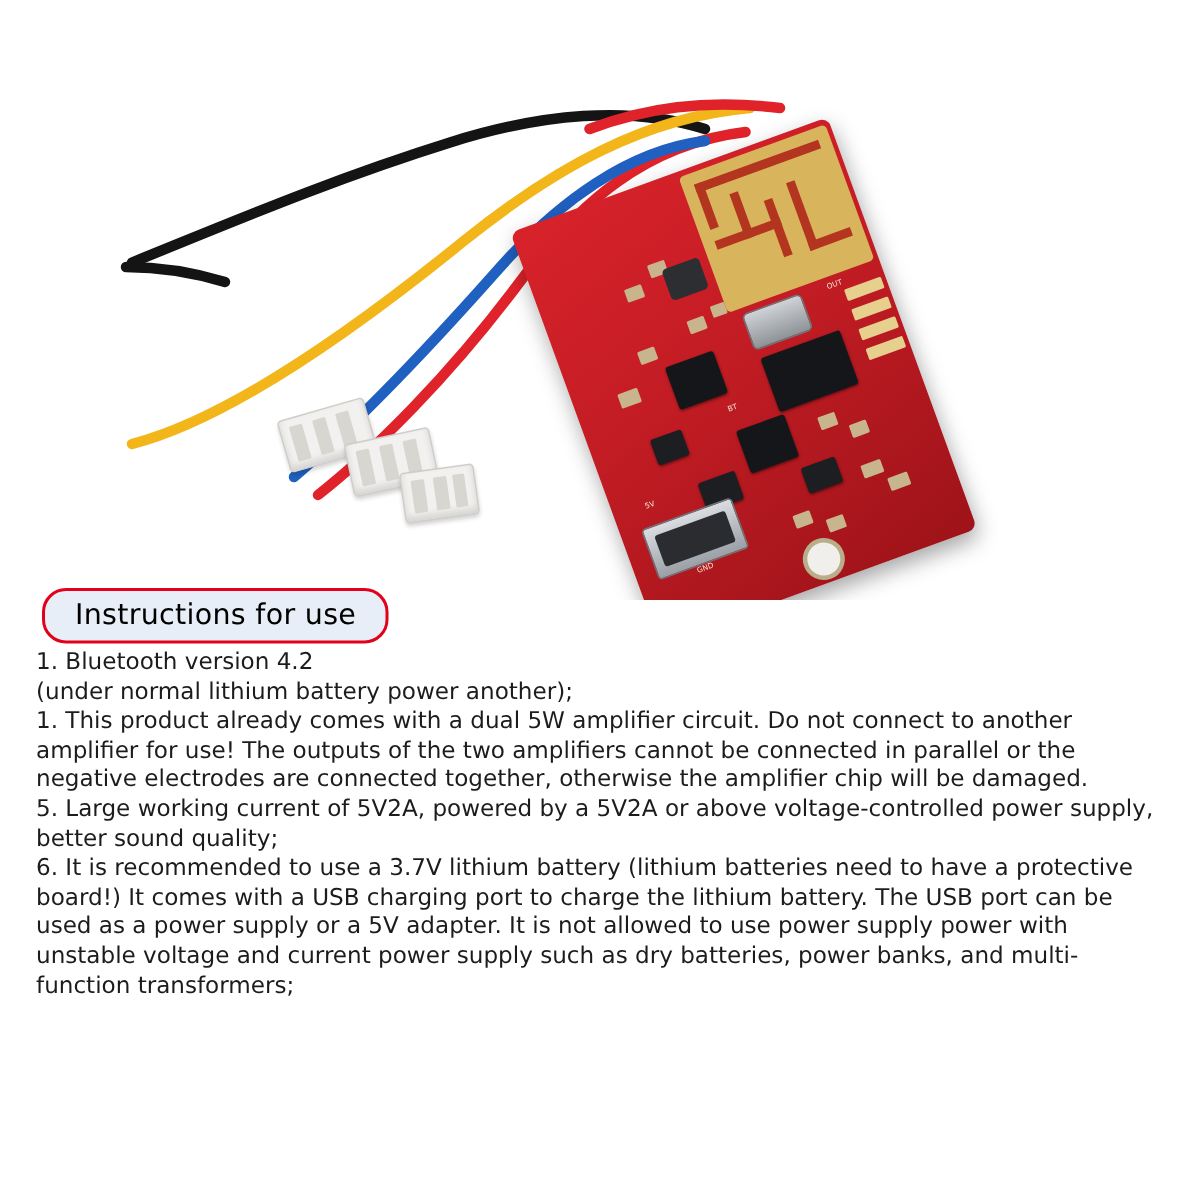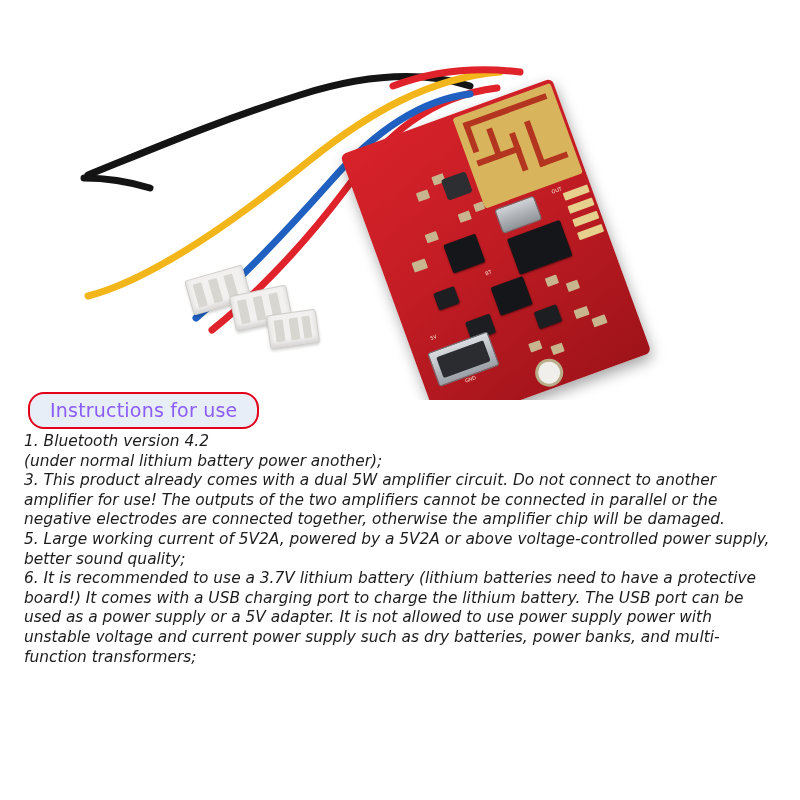--- a/index.html
+++ b/index.html
@@ -119,33 +119,32 @@
 
   
   .banner {
     position: absolute;
     left: 28px;
     top: 392px;
     padding: 5px 20px 6px 20px;
     background: #e8eef7;
     border: 2px solid #e2001a;
     border-radius: 16px;
-    color: #8b5cf6;
+    color: #000000;
     font-size: 19px;
     letter-spacing: .2px;
   }
   .instructions {
     position: absolute;
     left: 24px;
     top: 432px;
     width: 752px;
     font-size: 15.4px;
     line-height: 19.6px;
     color: #1c1c1c;
-    font-style: italic;
   }
   .instructions p {
     margin: 0 0 0 0;
   }
 </style>
 </head>
 <body>
 
 <div class="page">
 
@@ -237,18 +236,18 @@
         <div class="silk" style="left:40px; top:252px;">GND</div>
       </div>
     </div>
   </div>
 
   <div class="banner">Instructions for use</div>
 
   <div class="instructions">
     <p>1. Bluetooth version 4.2</p>
     <p> (under normal lithium battery power another);</p>
-    <p>3. This product already comes with a dual 5W amplifier circuit. Do not connect to another amplifier for use! The outputs of the two amplifiers cannot be connected in parallel or the negative electrodes are connected together, otherwise the amplifier chip will be damaged.</p>
+    <p>1. This product already comes with a dual 5W amplifier circuit. Do not connect to another amplifier for use! The outputs of the two amplifiers cannot be connected in parallel or the negative electrodes are connected together, otherwise the amplifier chip will be damaged.</p>
     <p>5. Large working current of 5V2A, powered by a 5V2A or above voltage-controlled power supply, better sound quality;</p>
     <p>6. It is recommended to use a 3.7V lithium battery (lithium batteries need to have a protective board!) It comes with a USB charging port to charge the lithium battery. The USB port can be used as a power supply or a 5V adapter. It is not allowed to use power supply power with unstable voltage and current power supply such as dry batteries, power banks, and multi-function transformers;</p>
   </div>
 
 </div>
 
 </body></html>

